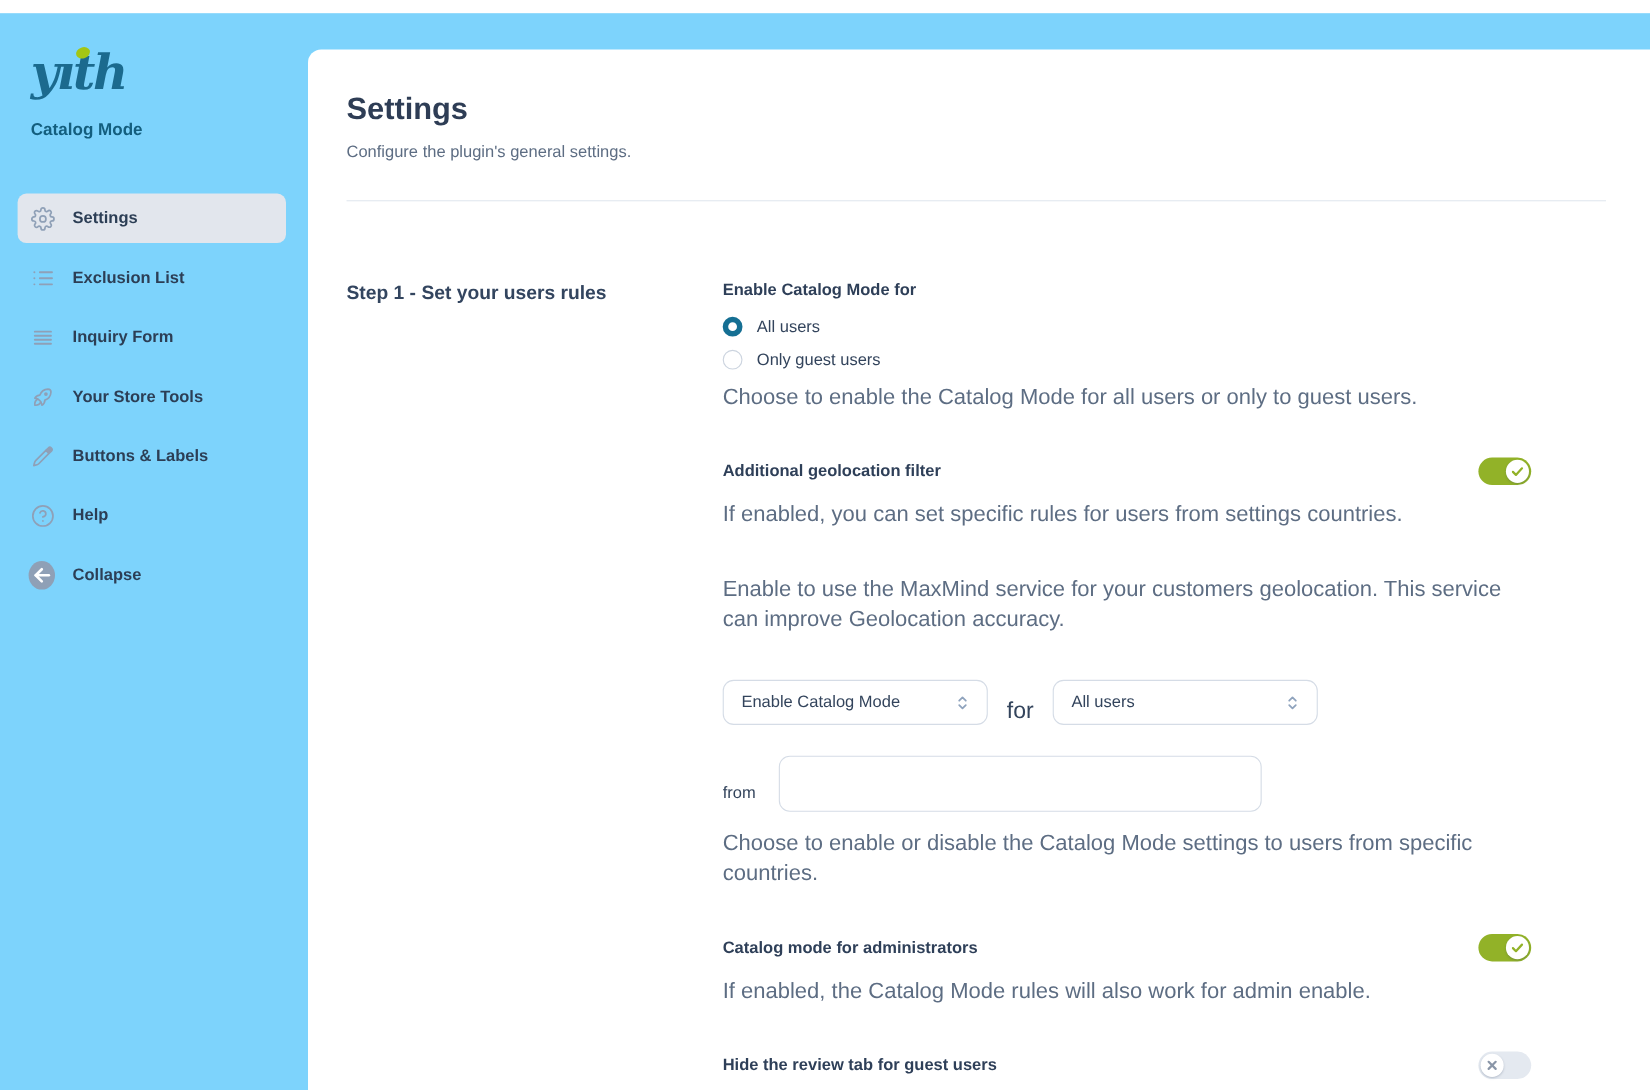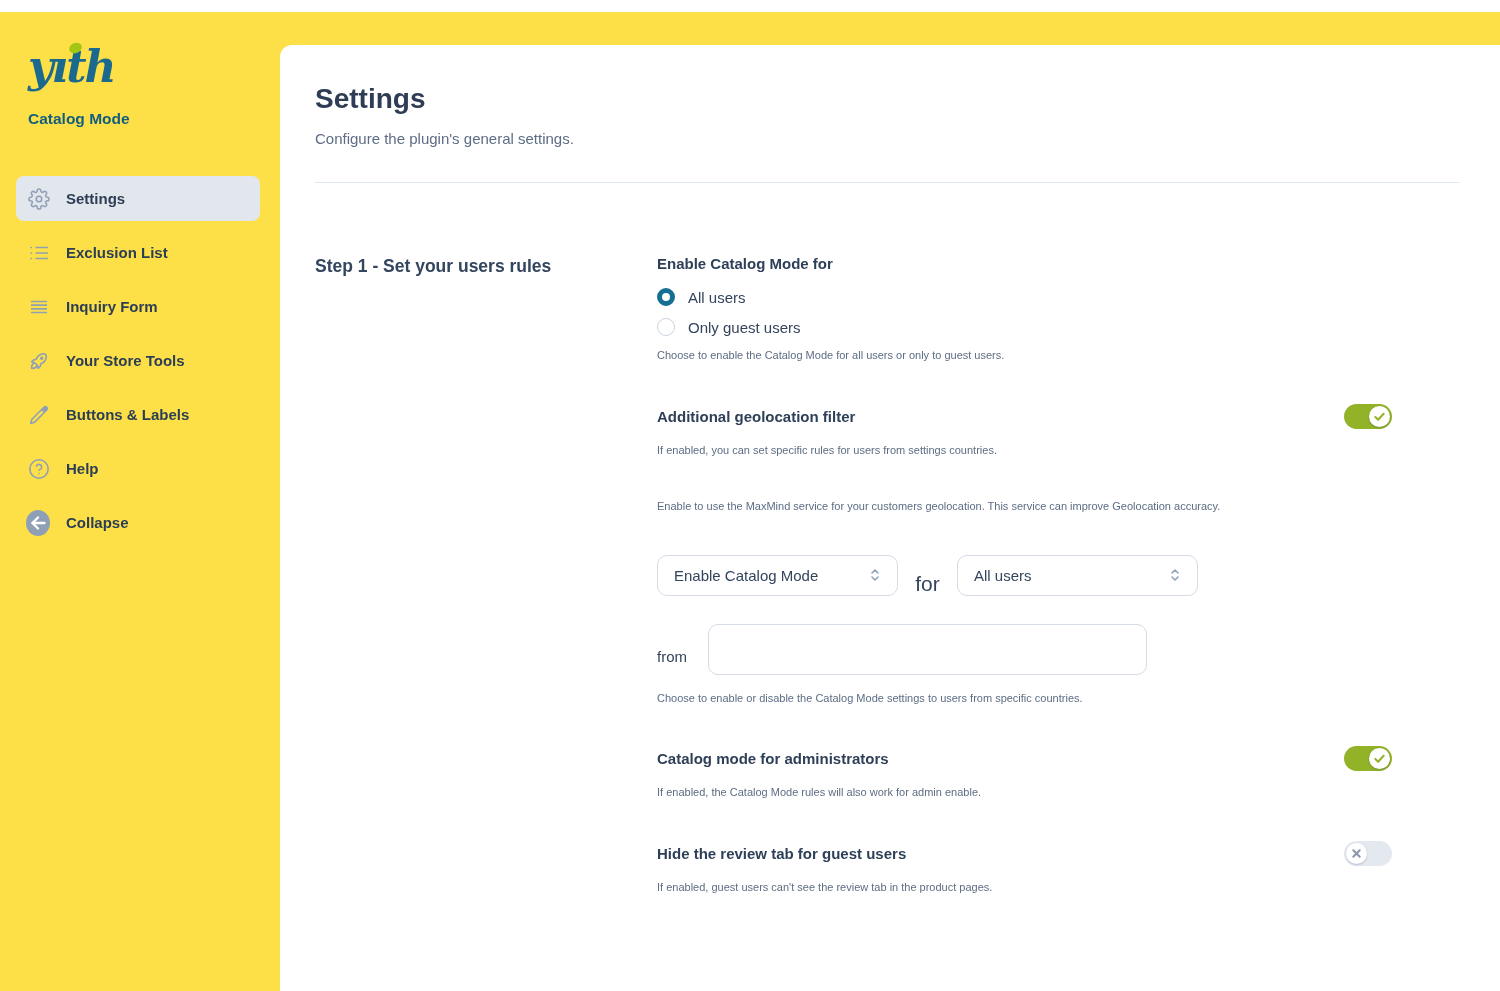--- a/index.html
+++ b/index.html
@@ -1,20 +1,20 @@
 <!DOCTYPE html>
 <html><head>
 <meta charset="utf-8">
 <style>
   * { margin:0; padding:0; box-sizing:border-box; }
   html,body { width:1500px; height:991px; background:#ffffff; overflow:hidden;
     font-family:"Liberation Sans", sans-serif; }
 
   
-  .app { position:absolute; top:12px; left:0; right:0; bottom:0; background:#fde047; }
+  .app { position:absolute; top:12px; left:0; right:0; bottom:0; background:#7dd3fc; }
 
   
   .sidebar { position:absolute; top:0; left:0; bottom:0; width:280px; padding:30px 20px 0 28px; }
   .logo-wrap { position:relative; height:54px; width:110px; }
   .logo-text { font-family:"DejaVu Serif", serif; font-style:italic; font-weight:bold;
     font-size:44px; line-height:50px; color:#1b6a8e; letter-spacing:-2px; }
   .logo-dot { position:absolute; left:41px; top:1px; width:13px; height:10px;
     background:#a3c614; border-radius:50%; transform:rotate(-20deg); }
   .brand-name { margin-top:14px; font-size:15.5px; font-weight:bold; color:#135e7e; }
 
@@ -37,21 +37,21 @@
   .page-title { font-size:28px; font-weight:600; color:#2e3d55; }
   .page-subtitle { margin-top:15px; font-size:15px; color:#5d6d83; }
   .divider { margin-top:35px; border-bottom:1px solid #e2e8ef; }
 
   .section { display:flex; padding:72px 0 0 35px; }
   .section-title { width:342px; font-size:17.5px; font-weight:bold; color:#33455f; padding-top:1px; }
   .fields { width:735px; }
 
   .field-row { margin-bottom:41px; }
   .field-label { font-size:15px; font-weight:bold; color:#2e3f58; }
-  .field-desc { margin-top:14px; font-size:11px; color:#5d6d83; line-height:1.35; }
+  .field-desc { margin-top:14px; font-size:20px; color:#5d6d83; line-height:1.35; }
 
   .row-head { display:flex; align-items:center; justify-content:space-between; }
 
   
   .radio-list { margin-top:16px; }
   .radio-option { display:flex; align-items:center; margin-bottom:12px; cursor:pointer; }
   .radio-dot { width:18px; height:18px; border-radius:50%; background:#fff; }
   .radio-dot.checked { border:5px solid #156f93; }
   .radio-dot.unchecked { border:1.5px solid #ccd4df; }
   .radio-text { margin-left:13px; font-size:15px; color:#33445c; }

